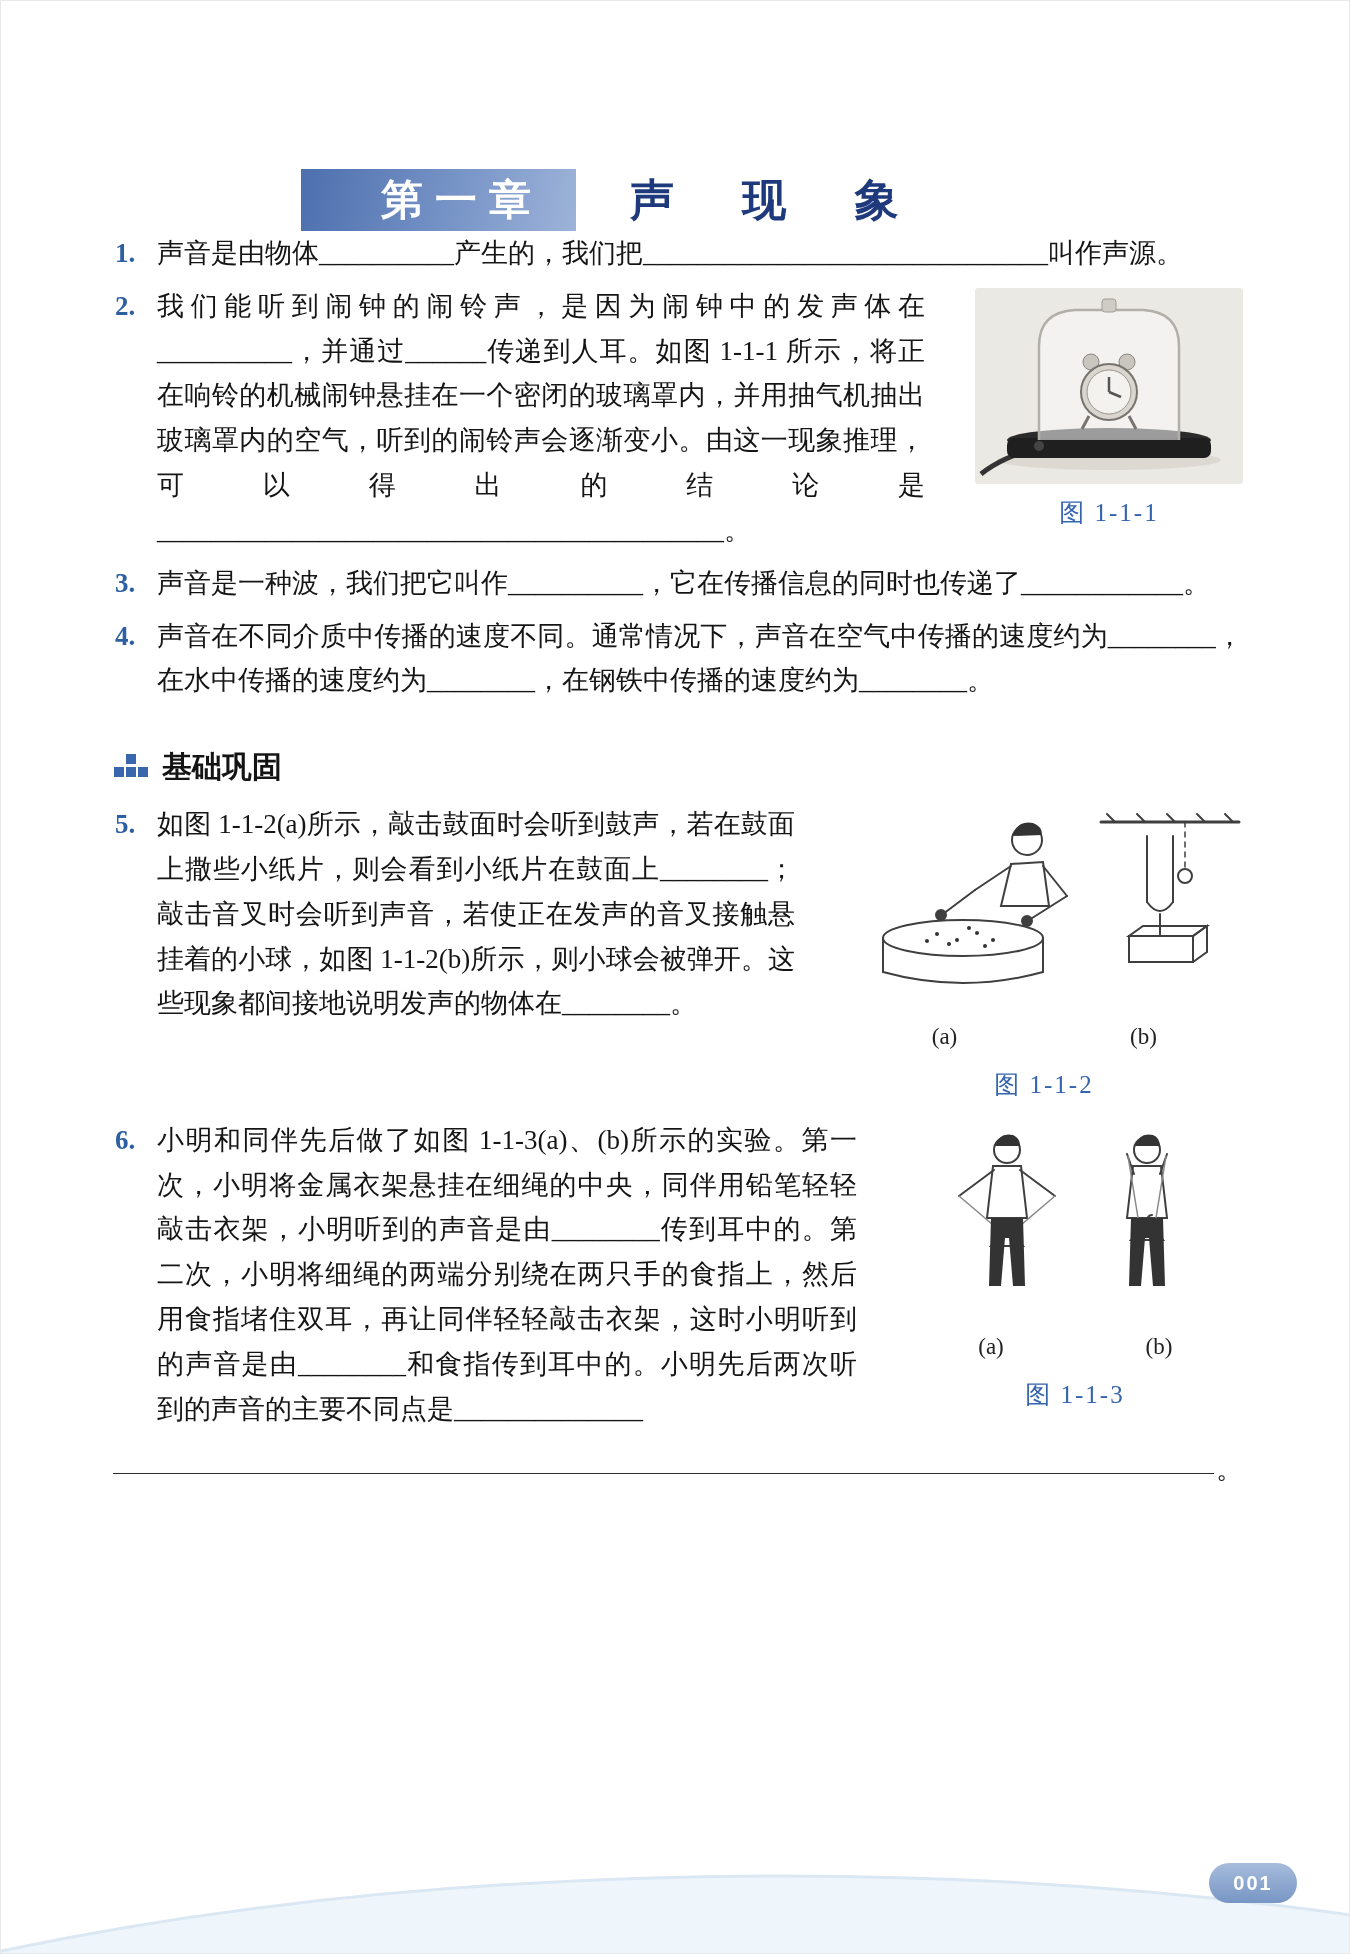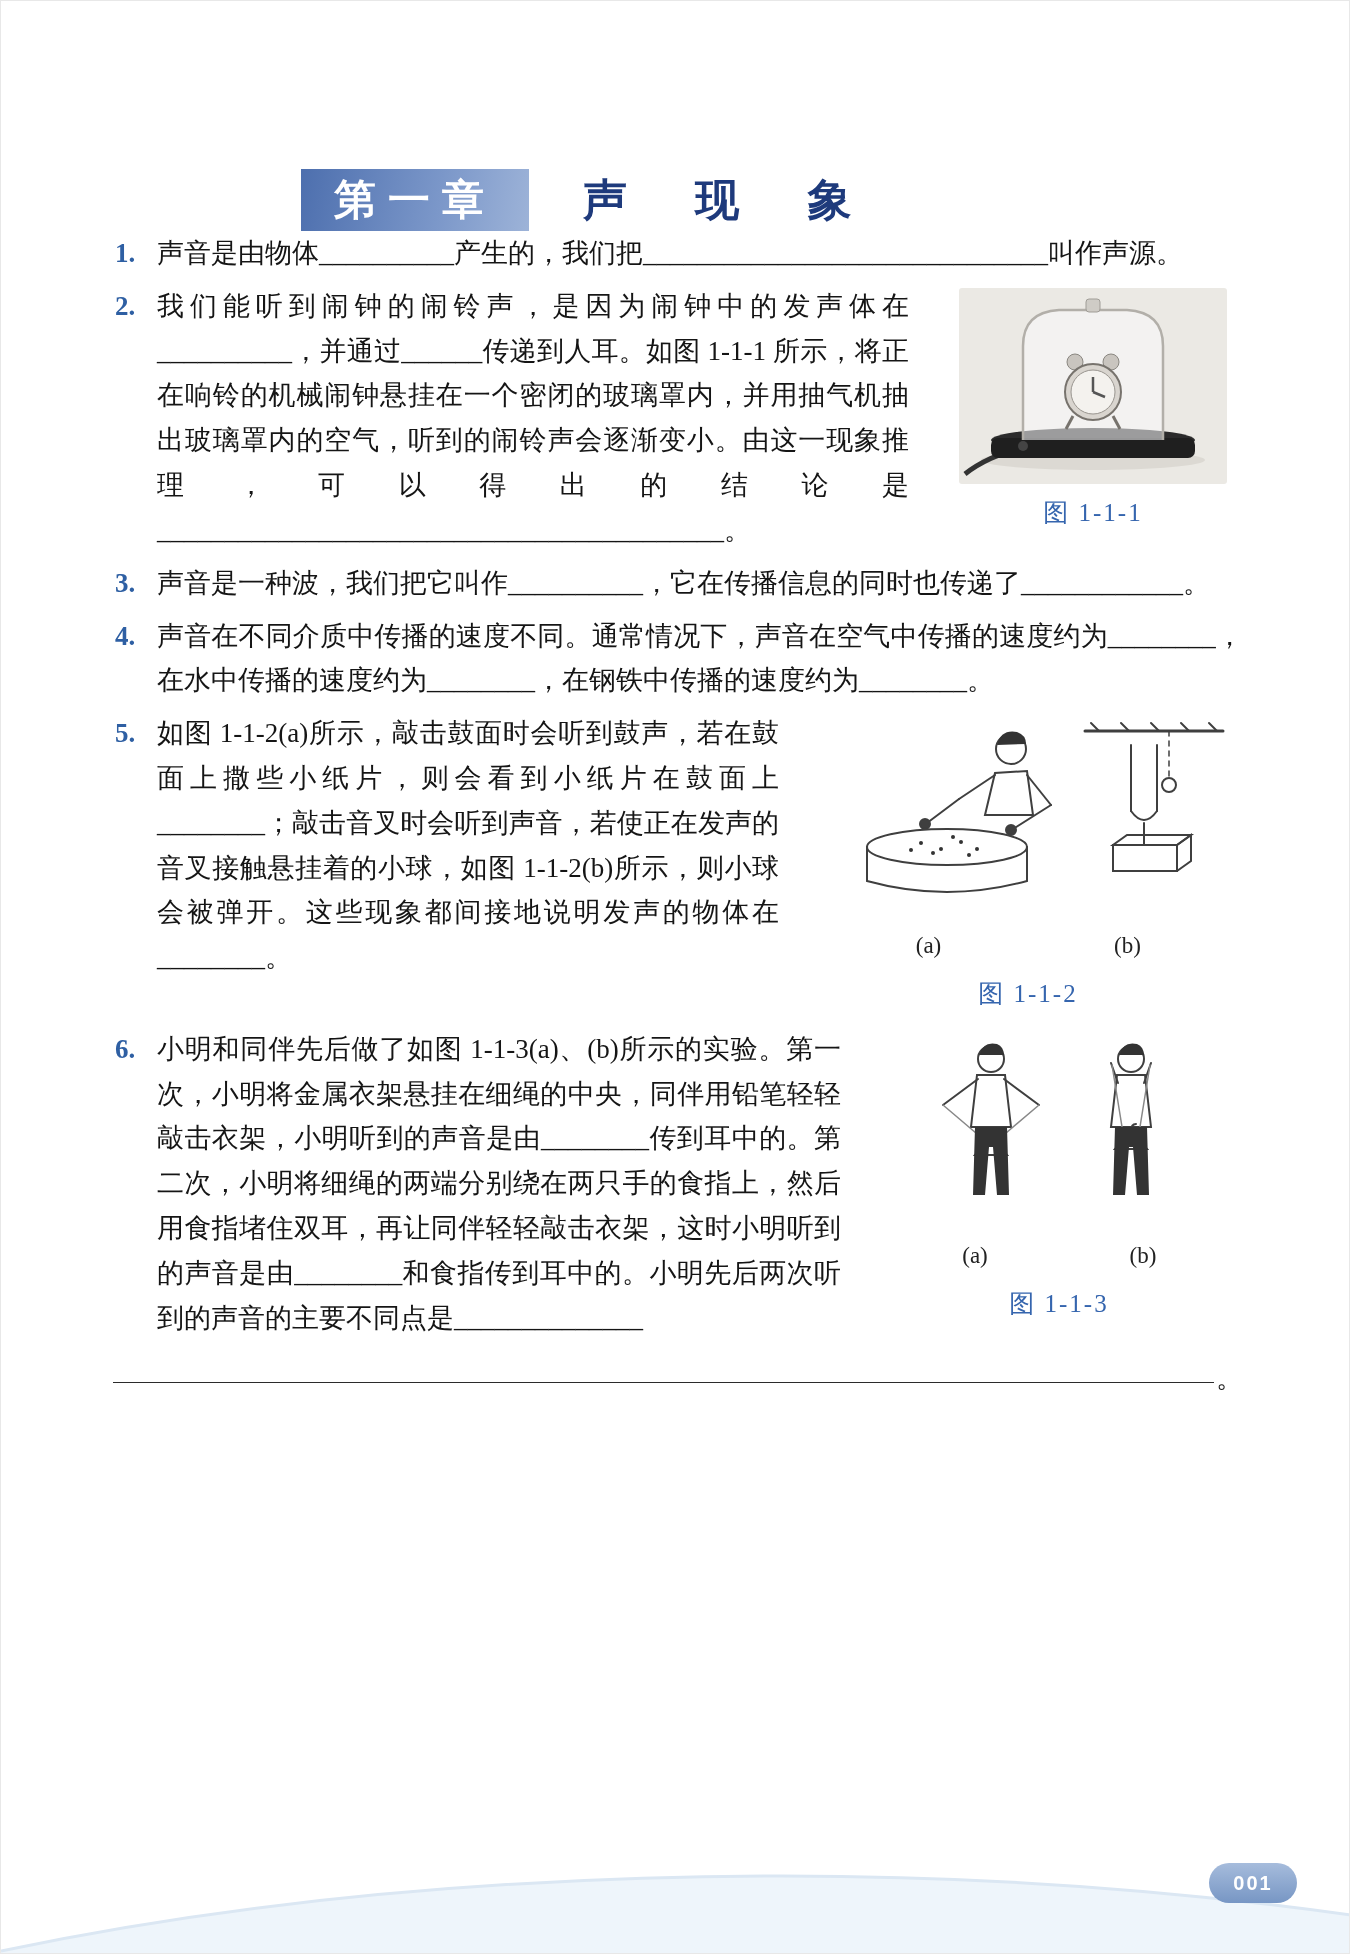--- a/index.html
+++ b/index.html
@@ -9,20 +9,21 @@
     font-family:"Liberation Serif","DejaVu Serif",serif; color:#151515;
   }
 
   
   .chapter-banner { display:flex; align-items:center; gap:54px; margin:168px 0 0 300px; }
   .chapter-badge {
     width:228px; height:62px; line-height:62px; text-align:center;
     background:linear-gradient(100deg,#4d6fae 0%,#7b97c9 60%,#9db3d8 100%);
     color:#fff; font-size:42px; font-weight:bold; letter-spacing:12px;
     font-family:"Liberation Sans","DejaVu Sans",sans-serif;
+    padding-left:47px;
   }
   .chapter-title {
     font-size:44px; font-weight:bold; color:#1e3a7c; letter-spacing:28px;
     font-family:"Liberation Sans","DejaVu Sans",sans-serif; white-space:nowrap;
   }
 
   
   .lesson-bar {
     display:inline-block; margin:54px 0 0 368px; padding:5px 26px;
     background:#c9dbee; color:#3565ae; font-size:36px; font-weight:bold;
@@ -41,21 +42,21 @@
   .sec-icon { display:inline-flex; width:36px; height:32px; }
 
   
   .item {
     position:relative; padding-left:44px; margin-bottom:8px;
     font-size:27px; line-height:1.66; text-align:justify; overflow:hidden;
   }
   .q-num { position:absolute; left:2px; top:0; color:#2e5fa3; font-weight:bold; }
 
   
-  figure { float:right; margin:4px 16px 4px 26px; text-align:center;padding-left:24px; }
+  figure { float:right; margin:4px 0 4px 26px; text-align:center;padding-left:24px; }
   figure svg { display:block; }
   figcaption { color:#3565ae; font-size:25px; margin-top:8px; letter-spacing:2px; }
   .fig-labels { display:flex; margin-top:2px; font-size:23px; color:#222; }
   .fig-labels span { flex:1; text-align:center; }
 
   .fill-line { clear:both; display:flex; align-items:flex-end; margin:12px 0 2px -44px; }
   .fill-line .blank { flex:1; border-bottom:1.5px solid #2b2b2b; height:30px; margin-bottom:7px; }
   .fill-line .period { font-size:27px; line-height:1; padding-left:2px; margin-bottom:-2px; }
 
   
@@ -118,20 +119,31 @@
     <div class="item">
       <span class="q-num">3.</span>
       <span>声音是一种波，我们把它叫作__________，它在传播信息的同时也传递了____________。</span>
     </div>
 
     <div class="item">
       <span class="q-num">4.</span>
       <span>声音在不同介质中传播的速度不同。通常情况下，声音在空气中传播的速度约为________，在水中传播的速度约为________，在钢铁中传播的速度约为________。</span>
     </div>
 
+    <div class="section-header second">
+      <span class="sec-icon">
+        <svg width="36" height="32" viewBox="0 0 36 32">
+          <rect x="13" y="2" width="10" height="10" fill="#3a66ad"></rect>
+          <rect x="1" y="15" width="10" height="10" fill="#3a66ad"></rect>
+          <rect x="13" y="15" width="10" height="10" fill="#3a66ad"></rect>
+          <rect x="25" y="15" width="10" height="10" fill="#3a66ad"></rect>
+        </svg>
+      </span>
+      <span>基础巩固</span>
+    </div>
 
     <div class="item">
       <figure style="width:398px;">
         <svg width="398" height="210" viewBox="0 0 398 210" stroke="#3f3f3f" stroke-width="2" fill="none" stroke-linecap="round">
 
           <circle cx="182" cy="34" r="15" fill="#fff"></circle>
           <path d="M168,30 Q172,14 188,17 Q197,20 197,29" fill="#333" stroke="none"></path>
           <path d="M166,58 L156,100 L204,100 L198,56 Z" fill="#fff"></path>
           <path d="M166,60 L130,84"></path>
           <path d="M198,60 L222,90"></path>

